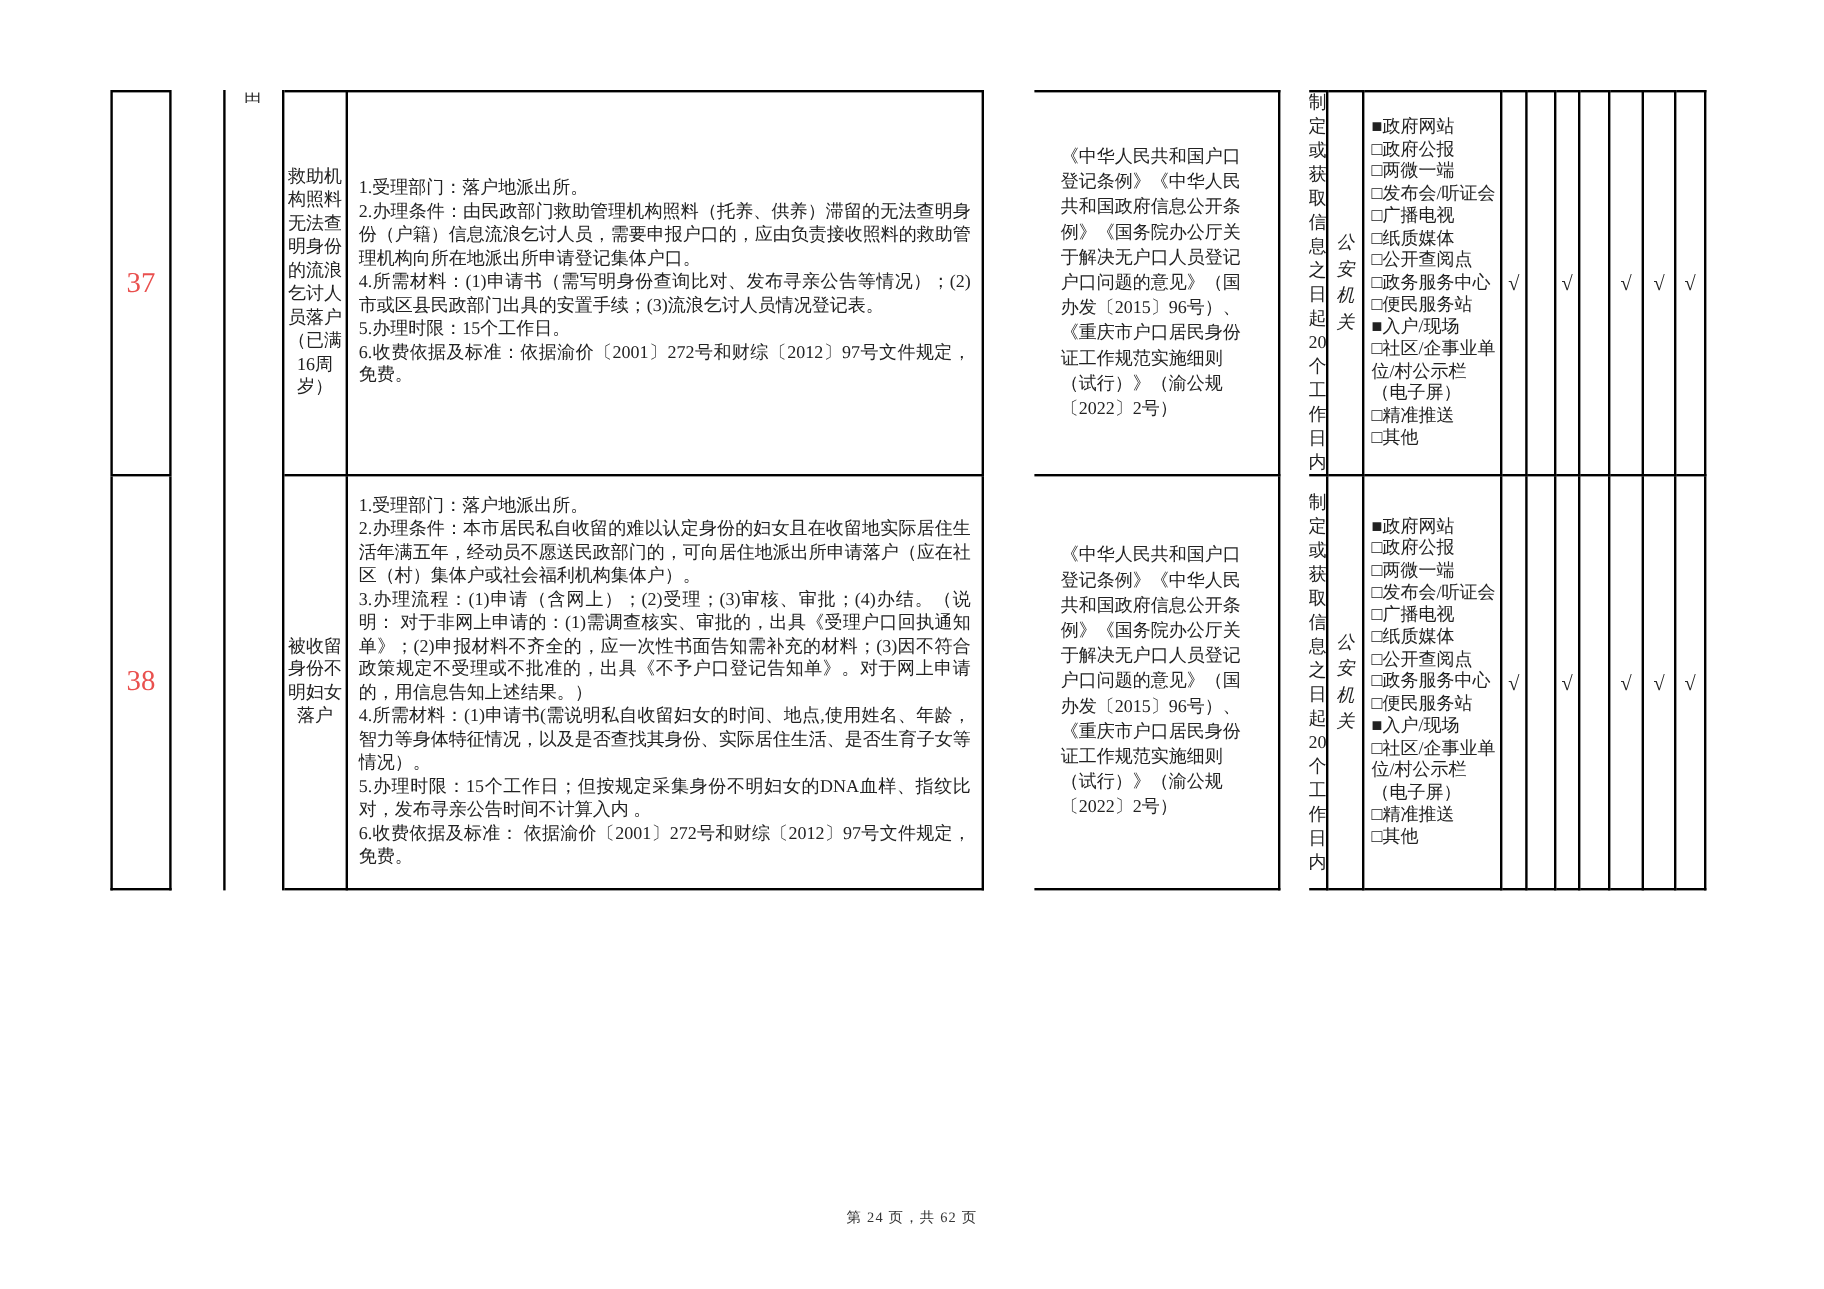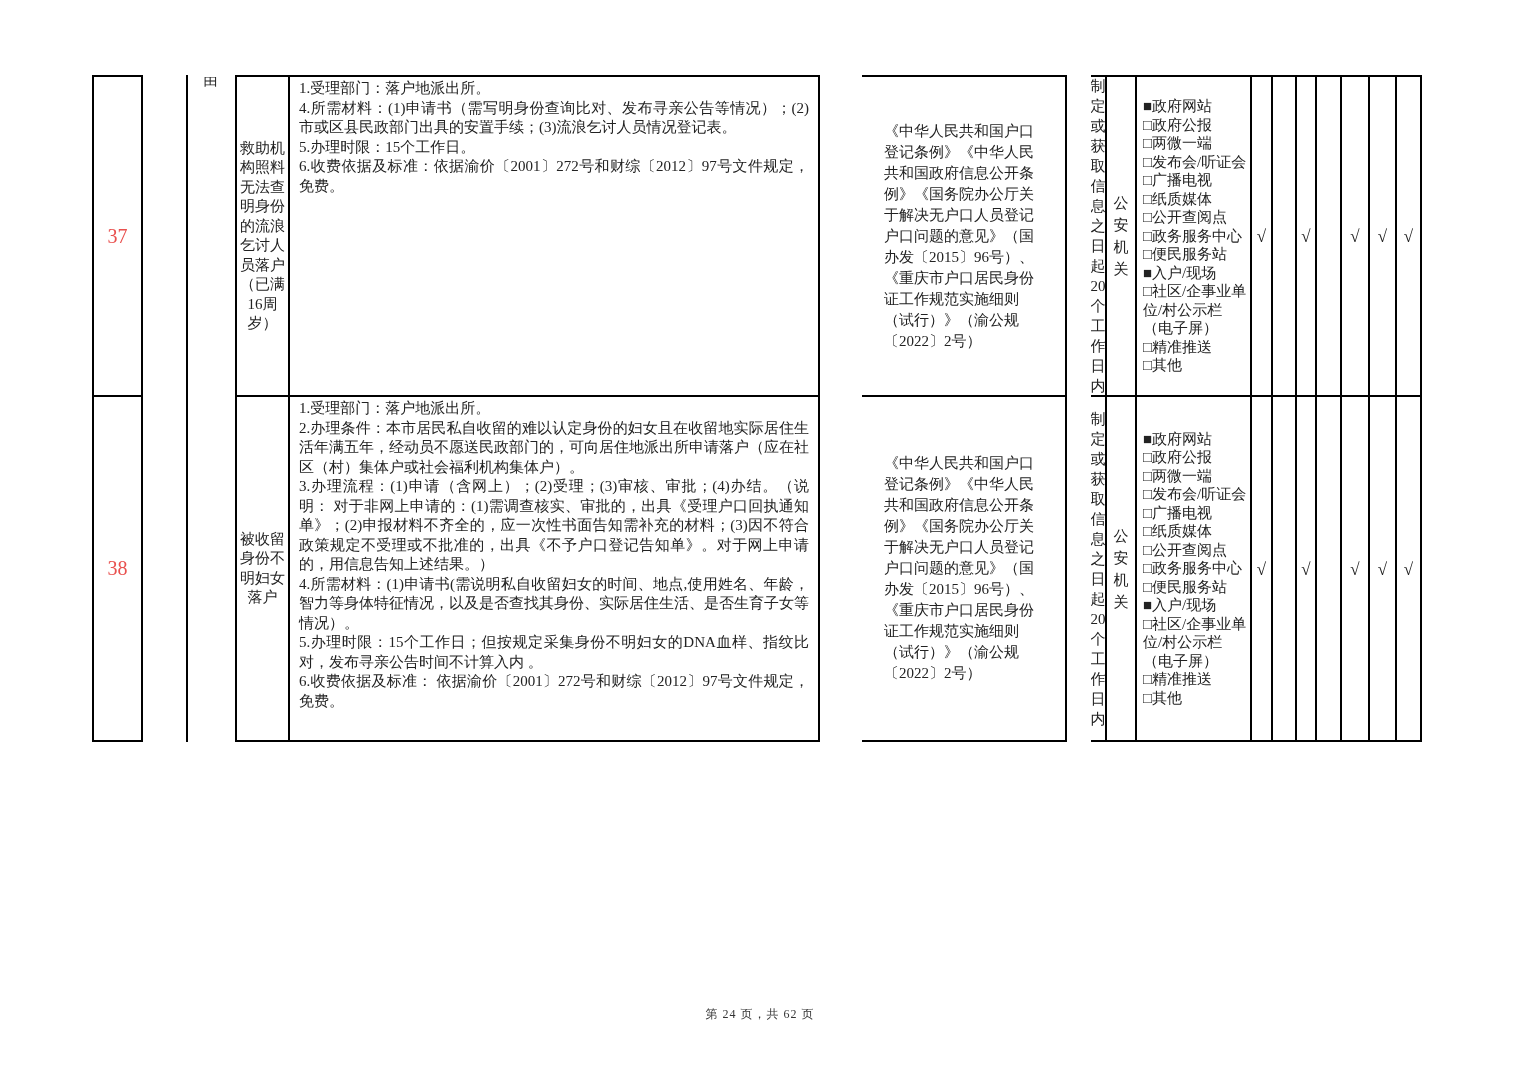--- a/index.html
+++ b/index.html
@@ -18,35 +18,35 @@
     border-right:2px solid #000;
     border-bottom:2px solid #000;
     overflow:hidden;
     font-size:15px;
   }
   .rt{border-top:2px solid #000;}
   .lb{border-left:2px solid #000;}
   .r1{grid-row:1;}
   .r2{grid-row:2;}
   .no-cell{grid-column:1;display:flex;align-items:center;justify-content:center;
-    color:#e9504e;font-size:20px;}
+    color:#e9504e;font-size:24px;}
   .m2{grid-column:2;grid-row:1/3;border-bottom:none;}
   .m3{grid-column:3;grid-row:1/3;border-bottom:none;}
   .partial{height:12px;width:16px;margin:2px auto 0;position:relative;overflow:hidden;}
   .partial span{position:absolute;bottom:1px;left:0;font-size:14px;line-height:14px;}
   .cat{grid-column:4;display:flex;align-items:center;justify-content:center;
     text-align:center;padding:0 2px;line-height:19.5px;}
-  .det{grid-column:5;display:flex;flex-direction:column;justify-content:flex-start;
+  .det{grid-column:5;display:flex;flex-direction:column;justify-content:center;
     padding:2px 9px;line-height:19.5px;text-align:justify;}
   .det .para{margin:0;}
   .leg{grid-column:6;display:flex;align-items:center;padding:0 22px;line-height:21px;margin-left:42px;}
   .tim{grid-column:7;display:flex;align-items:center;justify-content:center;
     text-align:left;line-height:20px;padding:0 3px;margin-left:24px;}
   .agy{grid-column:8;display:flex;align-items:center;justify-content:center;
-    text-align:center;line-height:22px;padding:0 1px;}
+    text-align:center;line-height:22px;padding:0 1px;font-style:italic;}
   .chn{grid-column:9;display:flex;flex-direction:column;justify-content:center;
     padding:0 0 0 6px;line-height:18.5px;overflow:visible;}
   .ch-item{white-space:normal;}
   .ch-glyph{font-size:15px;}
   .mk{display:flex;align-items:center;justify-content:center;font-size:17px;padding-top:2px;}
   .footer{position:absolute;left:0;top:1006px;width:100%;text-align:center;
     font-size:12px;color:#333;letter-spacing:1px;}
 </style>
 </head>
 <body>
@@ -58,20 +58,21 @@
     <div class="partial">
         <span>由</span>
       </div>
   </div>
 
   <div class="cell no-cell r1 rt lb">37</div>
   <div class="cell cat r1 rt">救助机构照料无法查明身份的流浪乞讨人员落户（已满16周岁）</div>
   <div class="cell det r1 rt">
 
   <div class="para">1.受理部门：落户地派出所。</div>
+      <div class="para">2.办理条件：由民政部门救助管理机构照料（托养、供养）滞留的无法查明身份（户籍）信息流浪乞讨人员，需要申报户口的，应由负责接收照料的救助管理机构向所在地派出所申请登记集体户口。</div>
       <div class="para">4.所需材料：(1)申请书（需写明身份查询比对、发布寻亲公告等情况）；(2)市或区县民政部门出具的安置手续；(3)流浪乞讨人员情况登记表。</div>
       <div class="para">5.办理时限：15个工作日。</div>
       <div class="para">6.收费依据及标准：依据渝价〔2001〕272号和财综〔2012〕97号文件规定， 免费。</div>
     </div>
   <div class="cell leg r1 rt">《中华人民共和国户口登记条例》《中华人民共和国政府信息公开条例》《国务院办公厅关于解决无户口人员登记户口问题的意见》（国办发〔2015〕96号）、《重庆市户口居民身份证工作规范实施细则（试行）》（渝公规〔2022〕2号）</div>
   <div class="cell tim r1 rt">制定或获取信息之日起20个工作日内</div>
   <div class="cell agy r1 rt">公安机关</div>
   <div class="cell chn r1 rt">
 
       <div class="ch-item"><span class="ch-glyph">■</span><span>政府网站</span></div>

